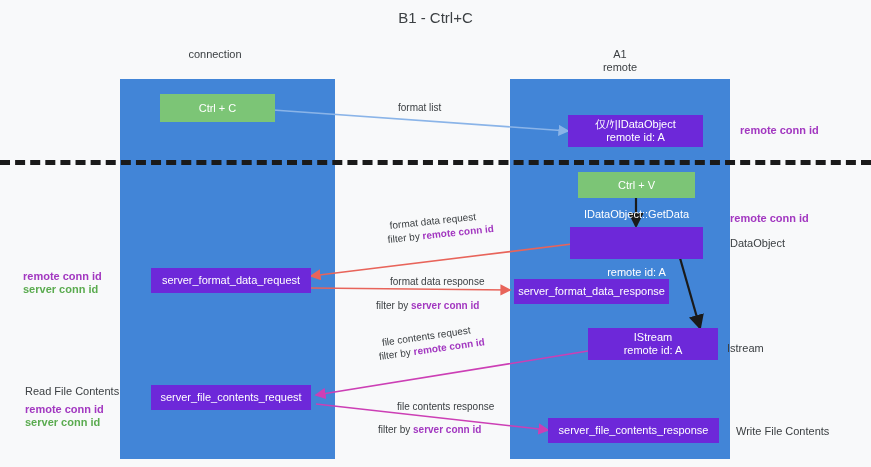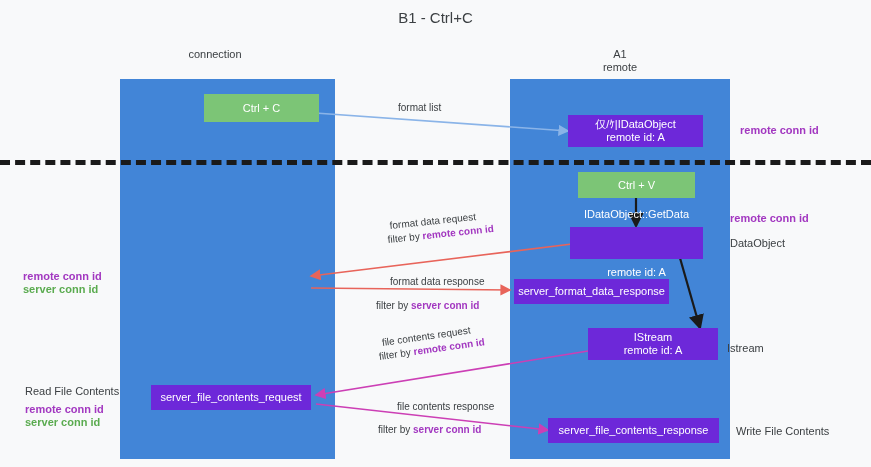--- a/index.html
+++ b/index.html
@@ -80,38 +80,41 @@
 
     <line x1="680" y1="258" x2="700" y2="328" stroke="#1a1a1a" stroke-width="2.2" marker-end="url(#ahBlack)"></line>
 
     <line x1="588" y1="351" x2="316" y2="395" stroke="#cc3fb5" stroke-width="1.6" marker-end="url(#ahMag)"></line>
 
     <line x1="316" y1="404" x2="548" y2="430" stroke="#cc3fb5" stroke-width="1.6" marker-end="url(#ahMag)"></line>
   </svg>
 
   <div class="divider" style="top:160px;"></div>
 
-  <div class="box green" style="left:160px;top:94px;width:115px;height:28px;margin-left:44px;">
+  <div class="box green" style="left:160px;top:94px;width:115px;height:28px;">
     <div>Ctrl + C</div>
   </div>
 
   <div class="box orange" style="left:568px;top:115px;width:135px;height:32px;">
     <div>仅/ｹ|IDataObject</div>
     <div class="l2">remote id: A</div>
   </div>
 
   <div class="box green" style="left:578px;top:172px;width:117px;height:26px;">
     <div>Ctrl + V</div>
   </div>
 
   <div class="box orange" style="left:570px;top:227px;width:133px;height:32px;gap:45px;">
     <div>IDataObject::GetData</div>
     <div class="l2">remote id: A</div>
   </div>
 
+  <div class="box orange" style="left:151px;top:268px;width:160px;height:25px;">
+    <div>server_format_data_request</div>
+  </div>
 
   <div class="box orange" style="left:514px;top:279px;width:155px;height:25px;">
     <div>server_format_data_response</div>
   </div>
 
   <div class="box orange" style="left:588px;top:328px;width:130px;height:32px;">
     <div>IStream</div>
     <div class="l2">remote id: A</div>
   </div>
 

